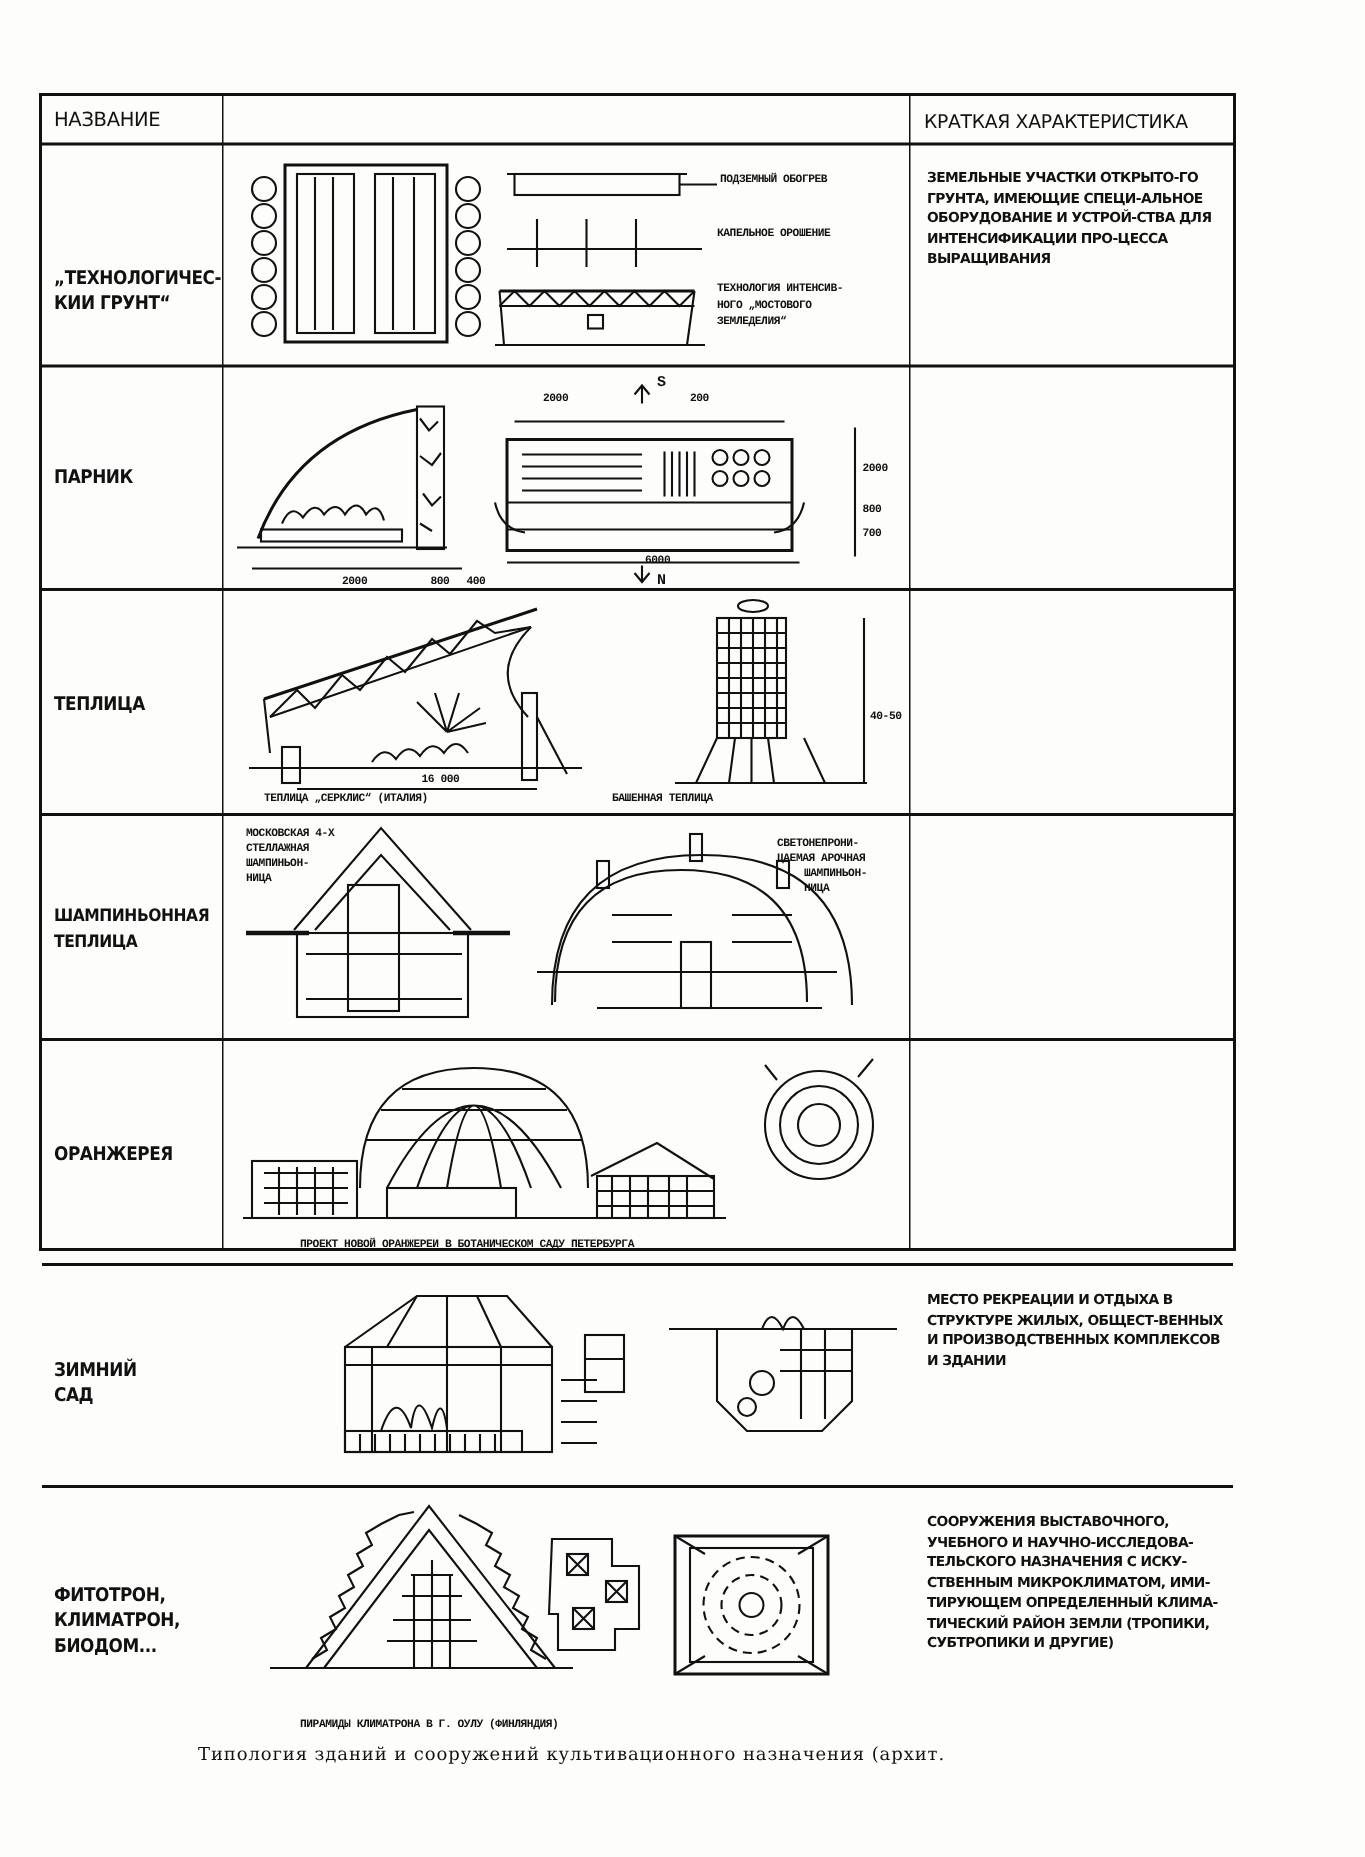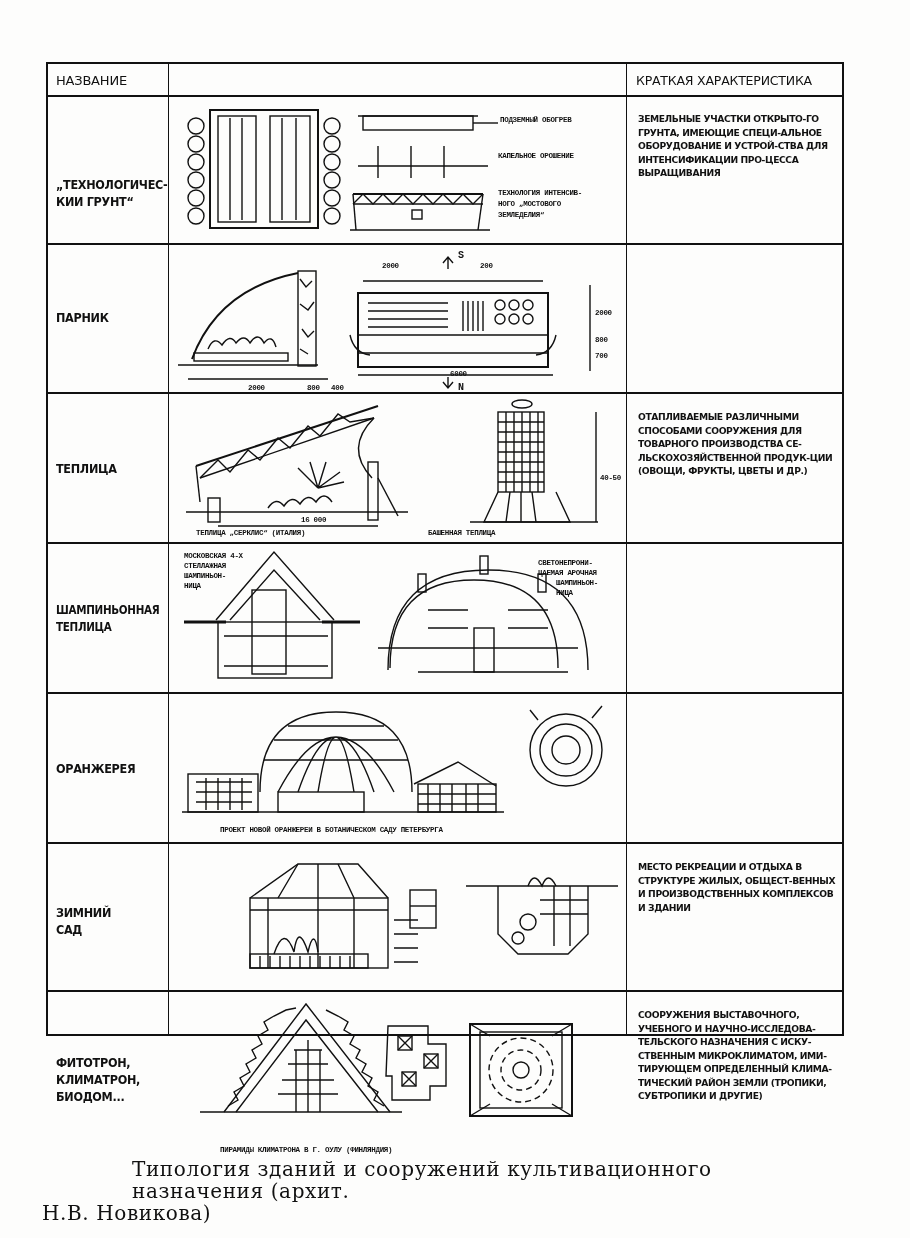--- a/index.html
+++ b/index.html
@@ -1,25 +1,25 @@
 <!DOCTYPE html>
 <html><head>
 <meta charset="utf-8">
 <style>
   html, body { margin:0; padding:0; background:#fdfdfc; }
   body { width:910px; height:1238px; position:relative; overflow:hidden; font-family:"DejaVu Sans", sans-serif; color:#111; }
-  .table { position:absolute; left:46px; top:62px; width:798px; height:974px; border:2px solid #111; box-sizing:border-box; }
+  .table { position:absolute; left:26px; top:62px; width:798px; height:772px; border:2px solid #111; box-sizing:border-box; }
   .hrow { position:absolute; left:0; right:0; border-bottom:2px solid #111; }
   .vline { position:absolute; top:0; bottom:0; border-left:1.5px solid #111; }
   .cell-name { position:absolute; left:8px; width:112px; font-family:"DejaVu Sans Condensed","DejaVu Sans", sans-serif; font-weight:bold; font-size:12.5px; line-height:17px; text-transform:uppercase; letter-spacing:-0.3px; }
   .cell-desc { position:absolute; left:590px; width:200px; font-family:"DejaVu Sans", sans-serif; font-weight:bold; font-size:9.2px; line-height:13.5px; text-transform:uppercase; letter-spacing:-0.4px; }
   .hdr { position:absolute; top:0; height:33px; display:flex; align-items:center; font-size:13px; text-transform:uppercase; letter-spacing:-0.2px; }
   .caption-s { position:absolute; font-family:Liberation Mono, monospace; font-size:7.5px; font-weight:bold; text-transform:uppercase; letter-spacing:-0.3px; white-space:nowrap; }
   .ex { position:absolute; }
-  .caption { position:absolute; left:46px; top:1158px; width:800px; font-family:"DejaVu Serif","Liberation Serif", serif; font-size:20px; line-height:22px; letter-spacing:0.6px; }
+  .caption { position:absolute; left:46px; top:1158px; width:800px; font-family:"DejaVu Serif","Liberation Serif", serif; font-size:12px; line-height:22px; letter-spacing:0.6px; }
   .caption .indent { padding-left:86px; }
   svg { overflow:visible; }
 </style>
 </head>
 <body>
 
 <div class="table">
 
   <div class="vline" style="left:120px"></div>
   <div class="vline" style="left:578px"></div>
@@ -162,21 +162,20 @@
         <ellipse cx="344" cy="6" rx="10" ry="4"></ellipse>
         <line x1="292" y1="124" x2="420" y2="124"></line>
         <line x1="418" y1="14" x2="418" y2="124"></line>
       </g>
     </svg>
   </div>
   <div class="caption-s" style="left:253px;top:452px">16 000</div>
   <div class="caption-s" style="left:552px;top:410px">40-50</div>
   <div class="caption-s" style="left:148px;top:465px">теплица „Серклис“ (Италия)</div>
   <div class="caption-s" style="left:380px;top:465px">башенная теплица</div>
-  <div class="cell-desc" style="top:346px">Отапливаемые различными способами сооружения для товарного производства се-льскохозяйственной продук-ции (овощи, фрукты, цветы и др.)</div>
 
   <div class="cell-name" style="top:538px;font-size:11.5px">
     <div>ШАМПИНЬОННАЯ</div>
     <div>ТЕПЛИЦА</div>
   </div>
   <div class="ex" style="left:130px;top:484px">
     <svg width="450" height="140">
       <g stroke="#111" fill="none" stroke-width="1.4">
         <path d="M38 72 L96 4 L156 72"></path>
         <path d="M52 72 L96 22 L142 72"></path>
@@ -288,14 +287,13 @@
         <path d="M292 24 l20 12 M394 24 l-20 12 M292 116 l20 -12 M394 116 l-20 -12"></path>
       </g>
     </svg>
   </div>
   <div class="caption-s" style="left:172px;top:1082px">пирамиды климатрона в г. Оулу (Финляндия)</div>
   <div class="cell-desc" style="top:944px">Сооружения выставочного, учебного и научно-исследова-тельского назначения с иску-ственным микроклиматом, ими-тирующем определенный клима-тический район земли (тропики, субтропики и другие)</div>
 </div>
 
 <div class="caption">
   <div class="indent">Типология зданий и сооружений культивационного назначения (архит.</div>
-  <div style="margin-left:-4px">Н.В. Новикова)</div>
 </div>
 
 </body></html>

